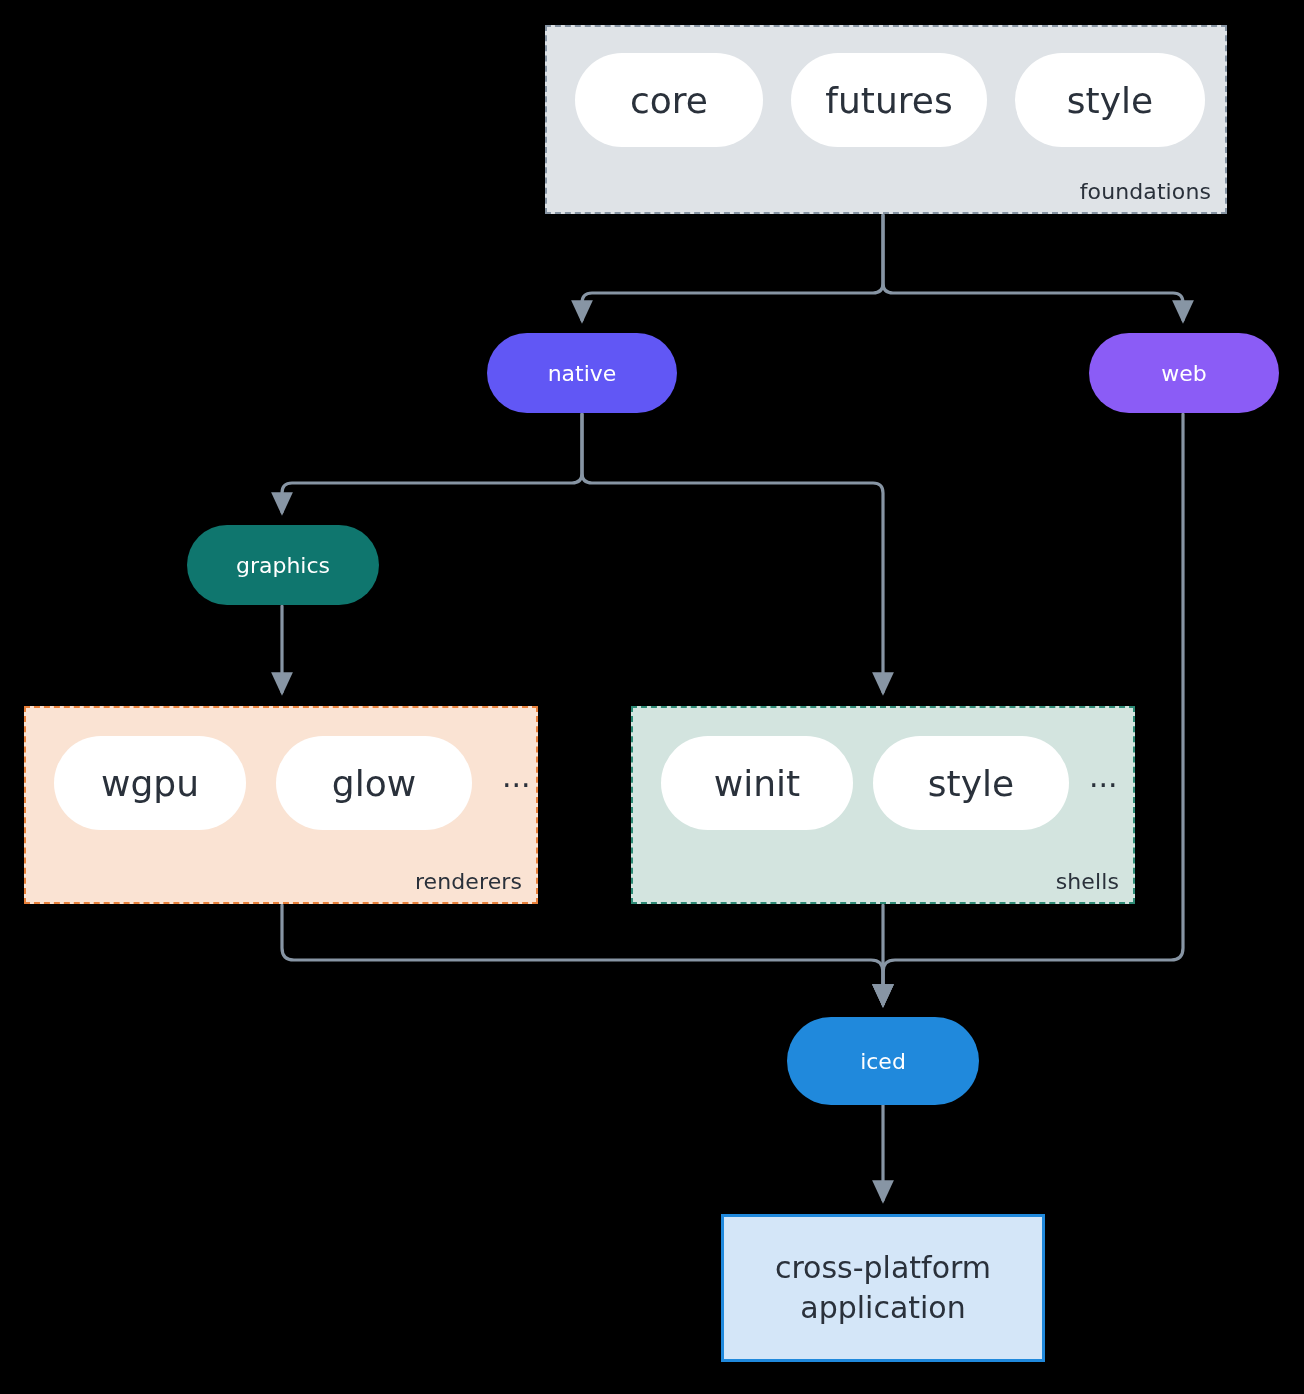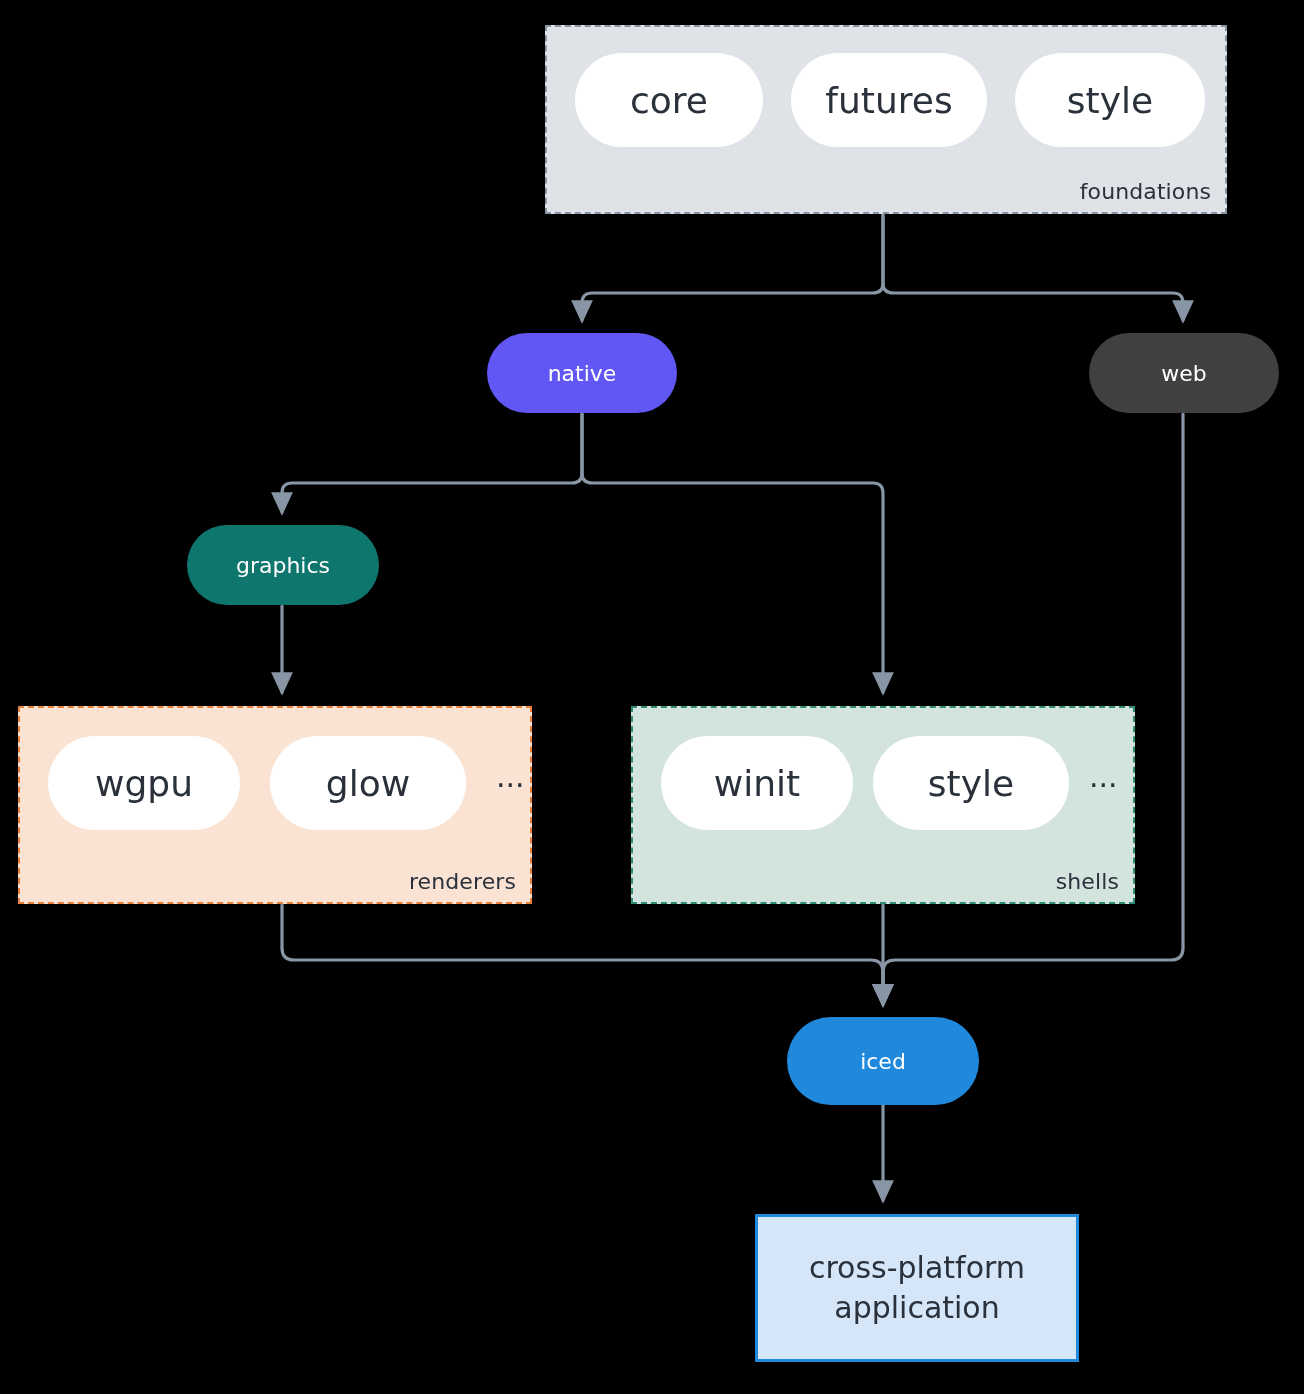--- a/index.html
+++ b/index.html
@@ -58,21 +58,21 @@
     background: #DFE3E7;
     border: 2px dashed #8795A4;
   }
   #group-foundations .group-items {
     top: 26px;
     padding-left: 28px;
     gap: 28px;
   }
 
   #group-renderers {
-    left: 18px; top: 706px;
+    left: 24px; top: 706px;
     width: 514px; height: 198px;
     background: #FAE3D3;
     border: 2px dashed #E8803A;
   }
   #group-renderers .group-items {
     top: 28px;
     padding-left: 28px;
     gap: 30px;
   }
 
@@ -130,37 +130,37 @@
     border-radius: 48px;
   }
   #node-native {
     left: 487px; top: 333px;
     width: 190px; height: 80px;
     background: #6157F5;
   }
   #node-web {
     left: 1089px; top: 333px;
     width: 190px; height: 80px;
-    background: #404040;
+    background: #8b5cf6;
   }
   #node-graphics {
     left: 187px; top: 525px;
     width: 192px; height: 80px;
     background: #0f766e;
   }
   #node-iced {
     left: 787px; top: 1017px;
     width: 192px; height: 88px;
     background: #2089DC;
   }
 
   
   #node-app {
     position: absolute;
-    left: 755px; top: 1214px;
+    left: 721px; top: 1214px;
     width: 324px; height: 148px;
     background: #D4E6F8;
     border: 3px solid #2089DC;
     box-sizing: border-box;
     display: flex;
     flex-direction: column;
     align-items: center;
     justify-content: center;
     color: #2A313B;
     font-size: 30px;

